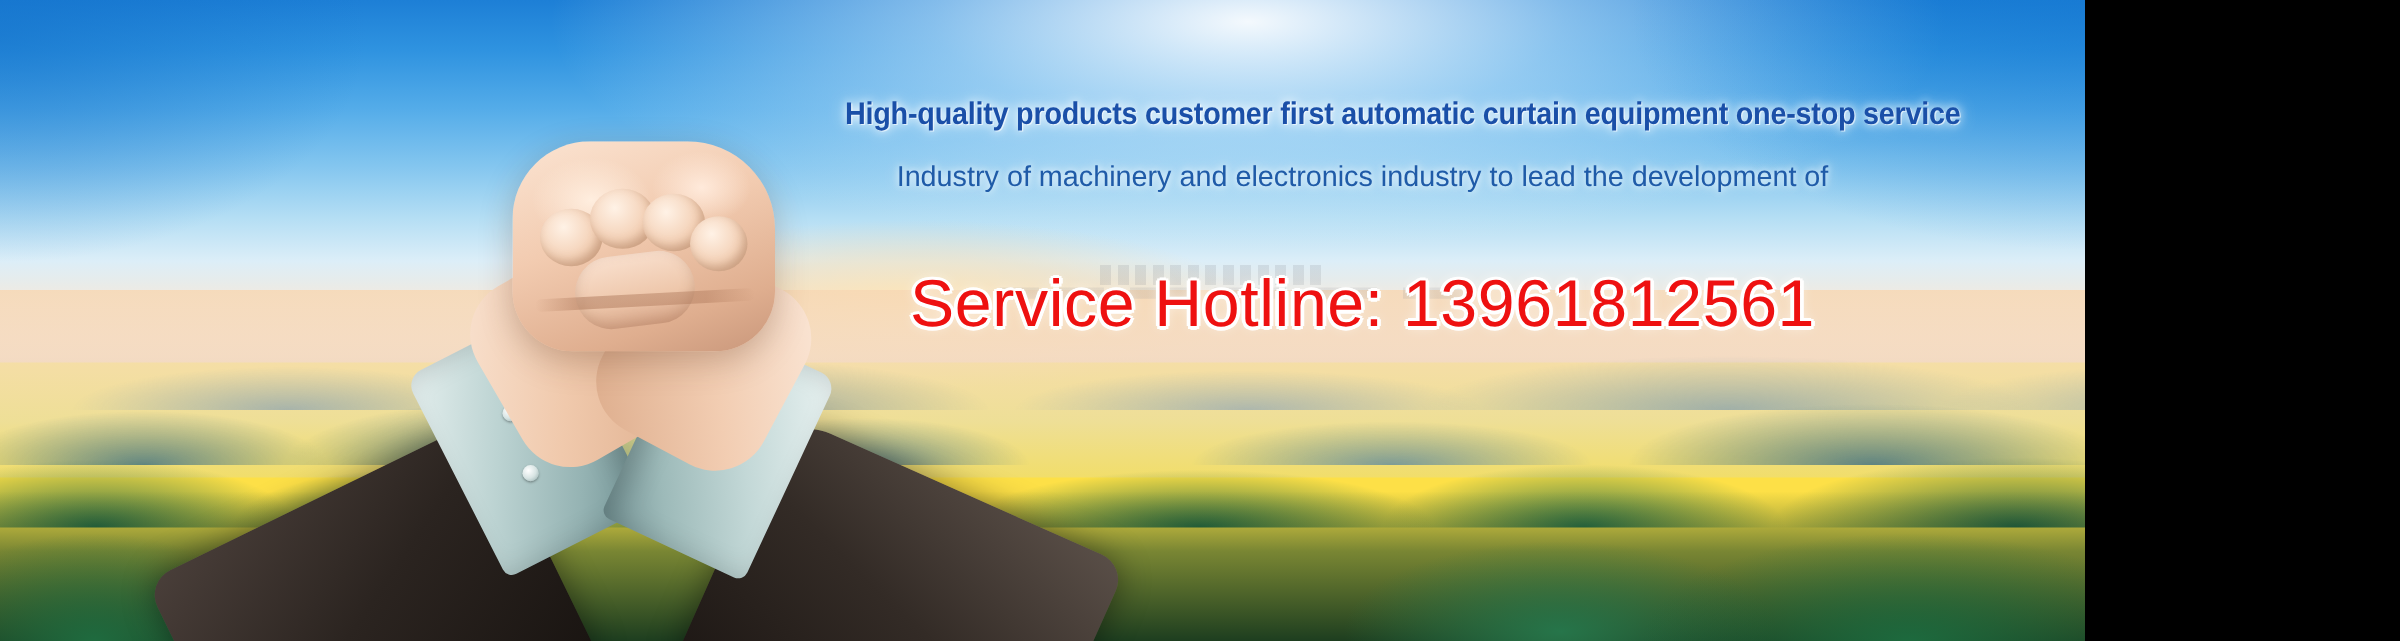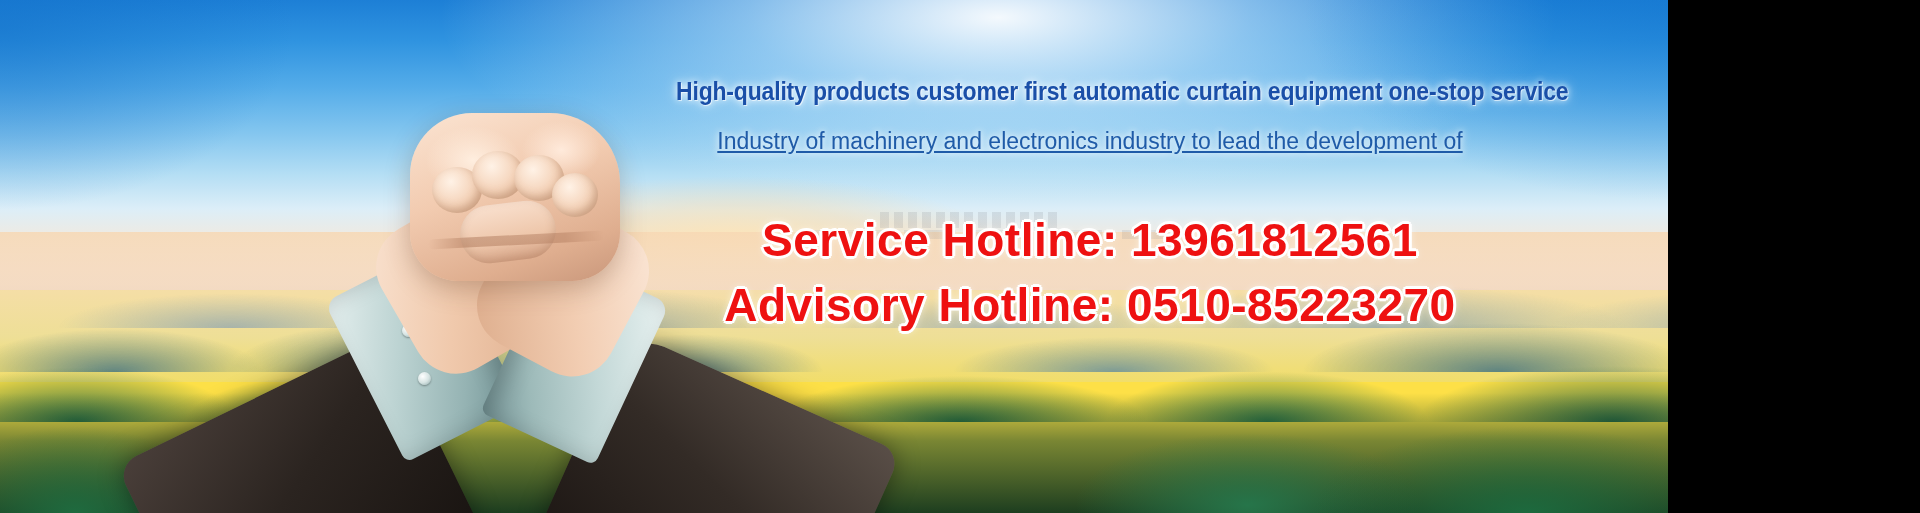--- a/index.html
+++ b/index.html
@@ -238,28 +238,27 @@
       1px 1px 0 rgba(255,255,255,.6);
     white-space:nowrap;
   }
 
   .sub{
     position:absolute;left:30px;top:126px;width:840px;
     font-size:23px;
     line-height:1.34;
     color:#1f5ba8;
     text-shadow:0 0 6px rgba(255,255,255,.9), 0 0 12px rgba(255,255,255,.65);
-    text-decoration:underline;
   }
   .sub .l2{display:block;}
 
   .hotline{
     position:absolute;left:0;width:900px;
-    font-size:46px;
-    font-weight:bold;
+    font-size:53px;
+    font-weight:normal;
     color:#ee1111;
     letter-spacing:0.5px;
     white-space:nowrap;
     text-shadow:
       -2px -2px 0 #fff,  2px -2px 0 #fff,
       -2px  2px 0 #fff,  2px  2px 0 #fff,
       -3px  0   0 #fff,  3px  0   0 #fff,
        0   -3px 0 #fff,  0    3px 0 #fff,
        0 0 10px rgba(255,255,255,.85);
   }
@@ -309,16 +308,15 @@
   <div class="copy">
 
     <div class="headline">High-quality products customer first automatic curtain equipment one-stop service</div>
 
     <div class="sub">
       <span class="l1">Industry of machinery and electronics industry to lead the development of</span>
     </div>
 
     <div class="hotline h1">Service Hotline: 13961812561</div>
 
-    <div class="hotline h2">Advisory Hotline: 0510-85223270</div>
   </div>
 
 </div>
 
 </body></html>

